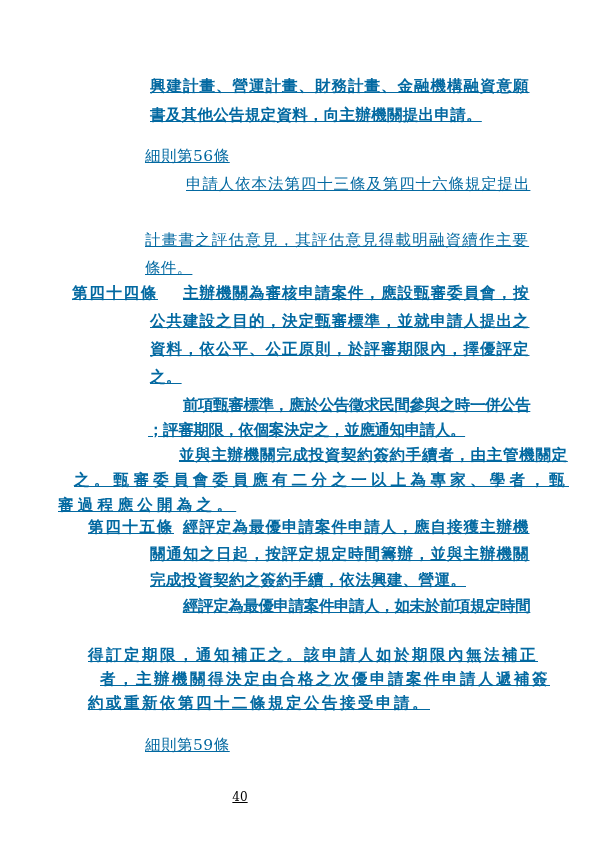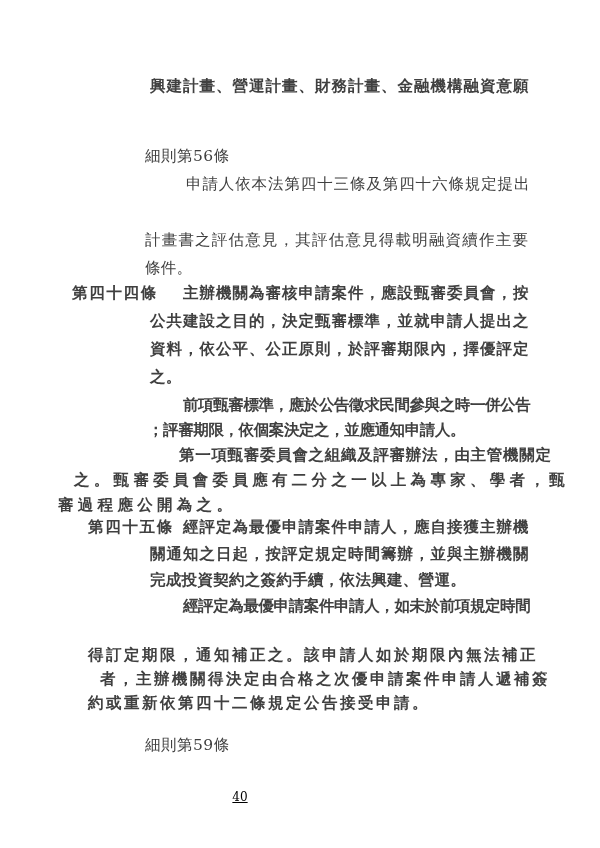--- a/index.html
+++ b/index.html
@@ -15,21 +15,22 @@
     background: #ffffff;
     overflow: hidden;
     font-family: "DejaVu Serif", "Liberation Serif", serif;
     color: #000000;
   }
   .line {
     position: absolute;
     white-space: nowrap;
     font-size: 15.5px;
     line-height: 21px;
-    color: #404040;
+    color: #0369a1;
+    text-decoration: underline;
   }
   .line.bold {
     font-weight: bold;
   }
   .page-number {
     position: absolute;
     top: 789px;
     left: 0;
     width: 480px;
     text-align: center;
@@ -38,32 +39,33 @@
     color: #000000;
     text-decoration: underline;
   }
 </style>
 </head>
 <body>
 
 <div class="page">
   <div class="page-number">40</div>
 <div class="line bold" style="left: 150px; top: 75px; letter-spacing: 1px;">興建計畫、營運計畫、財務計畫、金融機構融資意願</div>
+    <div class="line bold" style="left: 150px; top: 104px; letter-spacing: 0.3px;">書及其他公告規定資料，向主辦機關提出申請。</div>
     <div class="line" style="left: 145px; top: 146px; letter-spacing: 0.5px;">細則第56條</div>
     <div class="line" style="left: 186px; top: 174px; letter-spacing: 0.9px;">申請人依本法第四十三條及第四十六條規定提出</div>
     <div class="line" style="left: 145px; top: 230px; letter-spacing: 1.2px;">計畫書之評估意見，其評估意見得載明融資續作主要</div>
     <div class="line" style="left: 145px; top: 258px; letter-spacing: 0.3px;">條件。</div>
     <div class="line bold" style="left: 72px; top: 282px; letter-spacing: 1.7px;">第四十四條</div>
     <div class="line bold" style="left: 183px; top: 282px; letter-spacing: 1px;">主辦機關為審核申請案件，應設甄審委員會，按</div>
     <div class="line bold" style="left: 150px; top: 310px; letter-spacing: 1px;">公共建設之目的，決定甄審標準，並就申請人提出之</div>
     <div class="line bold" style="left: 150px; top: 338px; letter-spacing: 1px;">資料，依公平、公正原則，於評審期限內，擇優評定</div>
     <div class="line bold" style="left: 150px; top: 366px; letter-spacing: 0.3px;">之。</div>
     <div class="line bold" style="left: 183px; top: 394px; letter-spacing: -0.4px;">前項甄審標準，應於公告徵求民間參與之時一併公告</div>
     <div class="line bold" style="left: 148px; top: 419px; letter-spacing: -0.4px;">；評審期限，依個案決定之，並應通知申請人。</div>
-    <div class="line bold" style="left: 179px; top: 444px; letter-spacing: 0.7px;">第一項甄審委員會之組織及評審辦法，由主管機關定</div>
+    <div class="line bold" style="left: 179px; top: 444px; letter-spacing: 0.7px;">並與主辦機關完成投資契約簽約手續者，由主管機關定</div>
     <div class="line bold" style="left: 58px; top: 469px; letter-spacing: 4.3px; margin-left: 16px;">之。甄審委員會委員應有二分之一以上為專家、學者，甄</div>
     <div class="line bold" style="left: 58px; top: 494px; letter-spacing: 4.3px;">審過程應公開為之。</div>
     <div class="line bold" style="left: 72px; top: 516px; letter-spacing: 1.7px; margin-left: 16px;">第四十五條</div>
     <div class="line bold" style="left: 183px; top: 516px; letter-spacing: 1px;">經評定為最優申請案件申請人，應自接獲主辦機</div>
     <div class="line bold" style="left: 150px; top: 543px; letter-spacing: 1px;">關通知之日起，按評定規定時間籌辦，並與主辦機關</div>
     <div class="line bold" style="left: 150px; top: 569px; letter-spacing: 0.3px;">完成投資契約之簽約手續，依法興建、營運。</div>
     <div class="line bold" style="left: 183px; top: 595px; letter-spacing: -0.4px;">經評定為最優申請案件申請人，如未於前項規定時間</div>
     <div class="line bold" style="left: 88px; top: 644px; letter-spacing: 2.5px;">得訂定期限，通知補正之。該申請人如於期限內無法補正</div>
     <div class="line bold" style="left: 100px; top: 668px; letter-spacing: 2.5px;">者，主辦機關得決定由合格之次優申請案件申請人遞補簽</div>
     <div class="line bold" style="left: 88px; top: 692px; letter-spacing: 2.5px;">約或重新依第四十二條規定公告接受申請。</div>

